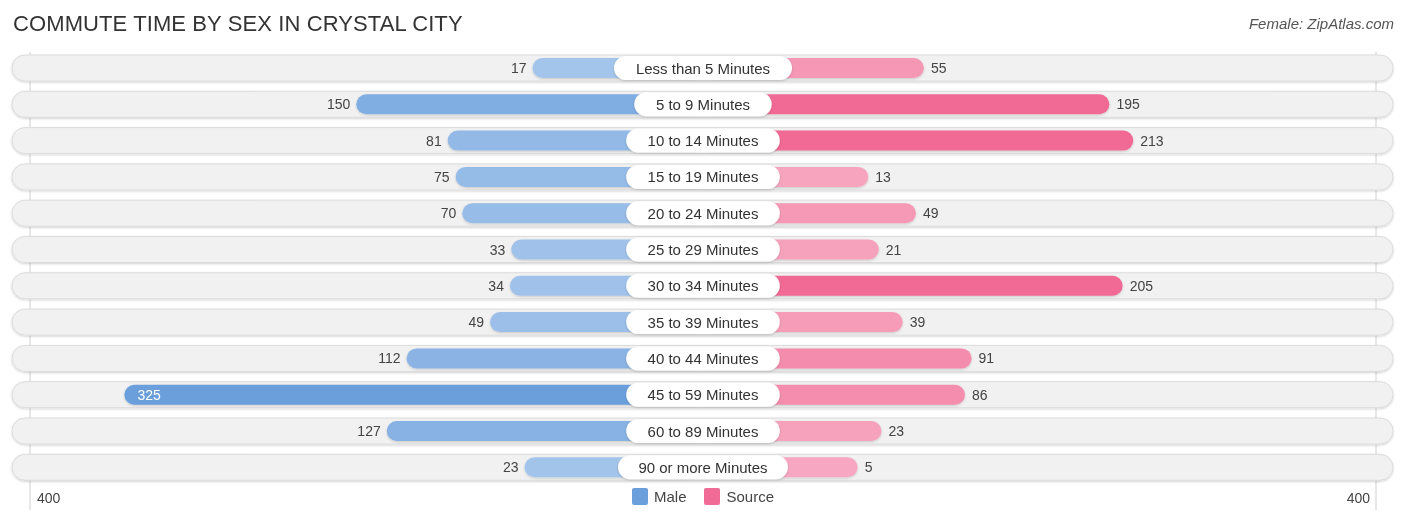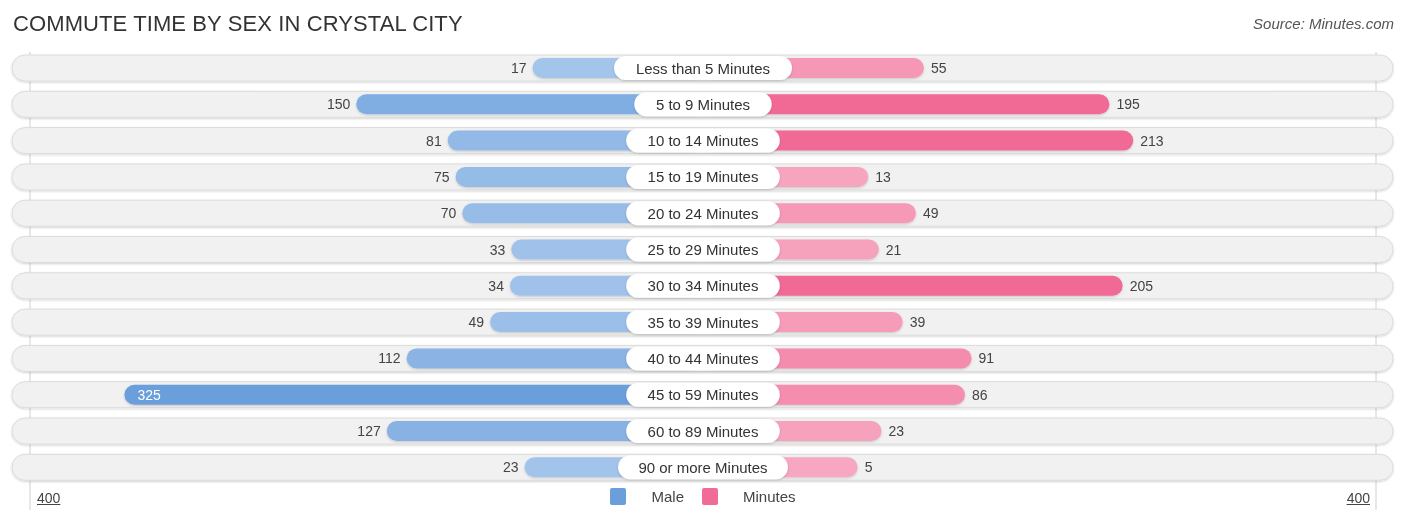--- a/index.html
+++ b/index.html
@@ -2,30 +2,30 @@
 <html><head>
 <meta charset="utf-8">
 <style>
   html, body { margin: 0; padding: 0; background: #ffffff; }
   body { width: 1406px; height: 523px; position: relative; overflow: hidden;
          font-family: "Liberation Sans", "DejaVu Sans", sans-serif; color: #333; }
   .title { position: absolute; left: 13px; top: 11px; font-size: 22px; color: #333;
            letter-spacing: 0.1px; }
   .source { position: absolute; right: 12px; top: 15px; font-size: 15px; font-style: italic; color: #555; }
   #chart { position: absolute; left: 0; top: 0; width: 1406px; height: 523px; }
-  .axis-label { position: absolute; top: 490px; font-size: 14px; color: #444; text-decoration: underline; }
+  .axis-label { position: absolute; top: 490px; font-size: 14px; color: #444; }
   .legend { position: absolute; top: 488px; left: 0; width: 1406px; display: flex; justify-content: center; gap: 18px; font-size: 15px; color: #444; }
-  .legend-item { display: flex; align-items: center; gap: 25px; }
+  .legend-item { display: flex; align-items: center; gap: 6px; }
   .swatch { width: 16px; height: 17px; border-radius: 2px; display: inline-block; }
 </style>
 </head>
 <body>
 
 <div class="title">COMMUTE TIME BY SEX IN CRYSTAL CITY</div>
-<div class="source">Source: Minutes.com</div>
+<div class="source">Female: ZipAtlas.com</div>
 
 <svg id="chart" xmlns="http://www.w3.org/2000/svg">
     <defs>
       <filter id="sh" x="-5%" y="-30%" width="110%" height="160%">
         <feDropShadow dx="0" dy="1" stdDeviation="1" flood-color="#000" flood-opacity="0.18"></feDropShadow>
       </filter>
     </defs>
     <line x1="30" y1="52" x2="30" y2="510" stroke="#d0d0d0" stroke-width="1"></line>
     <line x1="1376" y1="52" x2="1376" y2="510" stroke="#d0d0d0" stroke-width="1"></line>
     <rect x="12" y="55" width="1381" height="26" rx="13" fill="#f1f1f1" stroke="#dcdcdc" stroke-width="1" filter="url(#sh)"></rect>
@@ -117,15 +117,15 @@
 <div class="axis-label" style="left:37px;">400</div>
 <div class="axis-label" style="right:36px;">400</div>
 
 <div class="legend">
   <div class="legend-item">
     <span class="swatch" id="sw-male" style="background: rgb(106, 159, 220);"></span>
     <span>Male</span>
   </div>
   <div class="legend-item">
     <span class="swatch" id="sw-female" style="background: rgb(240, 107, 149);"></span>
-    <span>Minutes</span>
+    <span>Source</span>
   </div>
 </div>
 
 </body></html>

